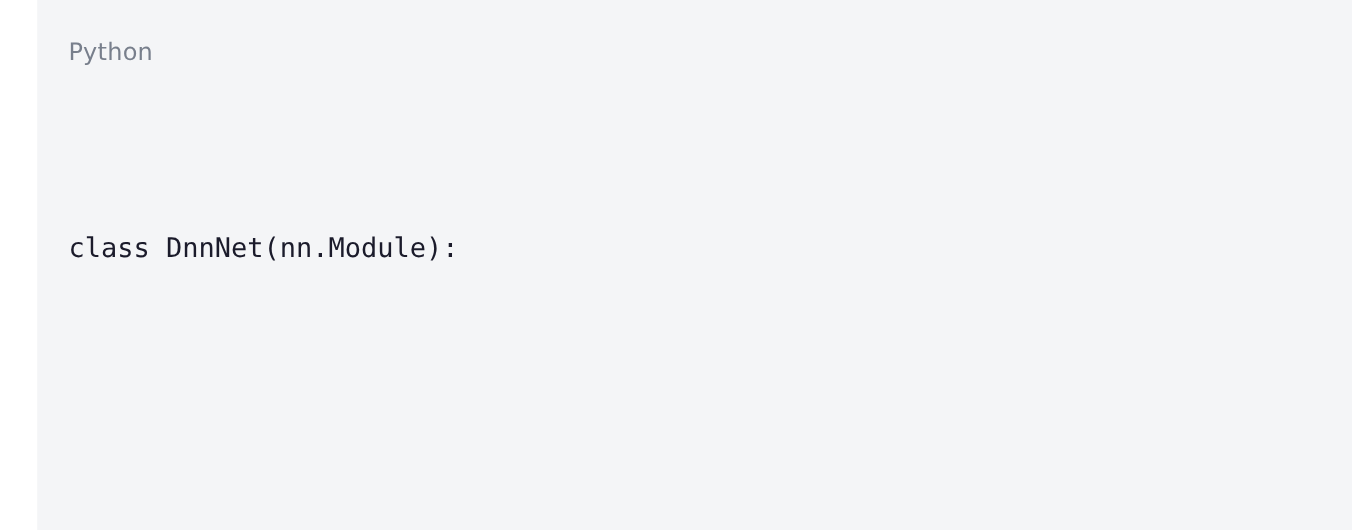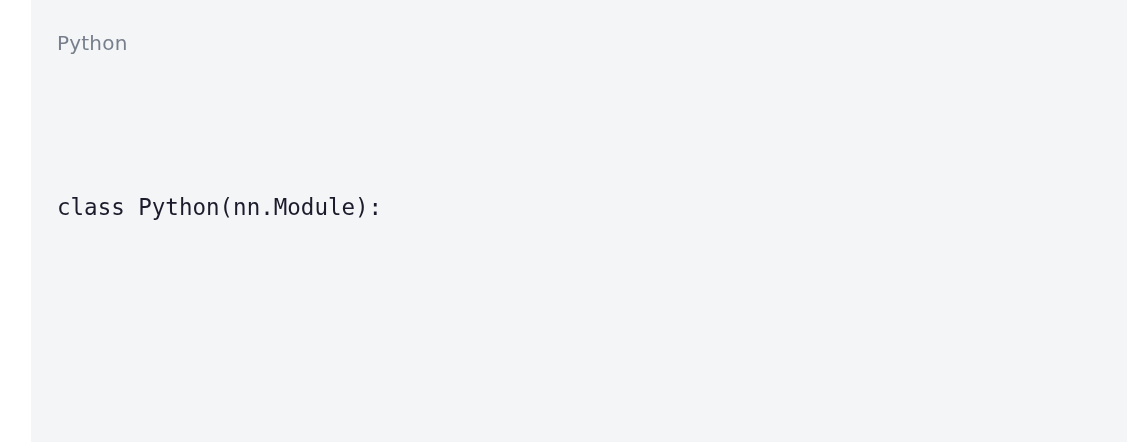--- a/index.html
+++ b/index.html
@@ -60,21 +60,21 @@
   }
 </style>
 </head>
 <body>
 
 <div id="code-block" style="background: rgb(244, 245, 247); border-right-color: rgb(227, 230, 234);">
 
   <div id="lang-label" style="color: rgb(120, 127, 140);">Python</div>
 
   <div id="code-lines" style="color: rgb(27, 27, 43);">
-    <span class="code-line">class Python(nn.Module):</span>
+    <span class="code-line">class DnnNet(nn.Module):</span>
     
     
     
     
     
   </div>
 
 </div>
 
 </body></html>

